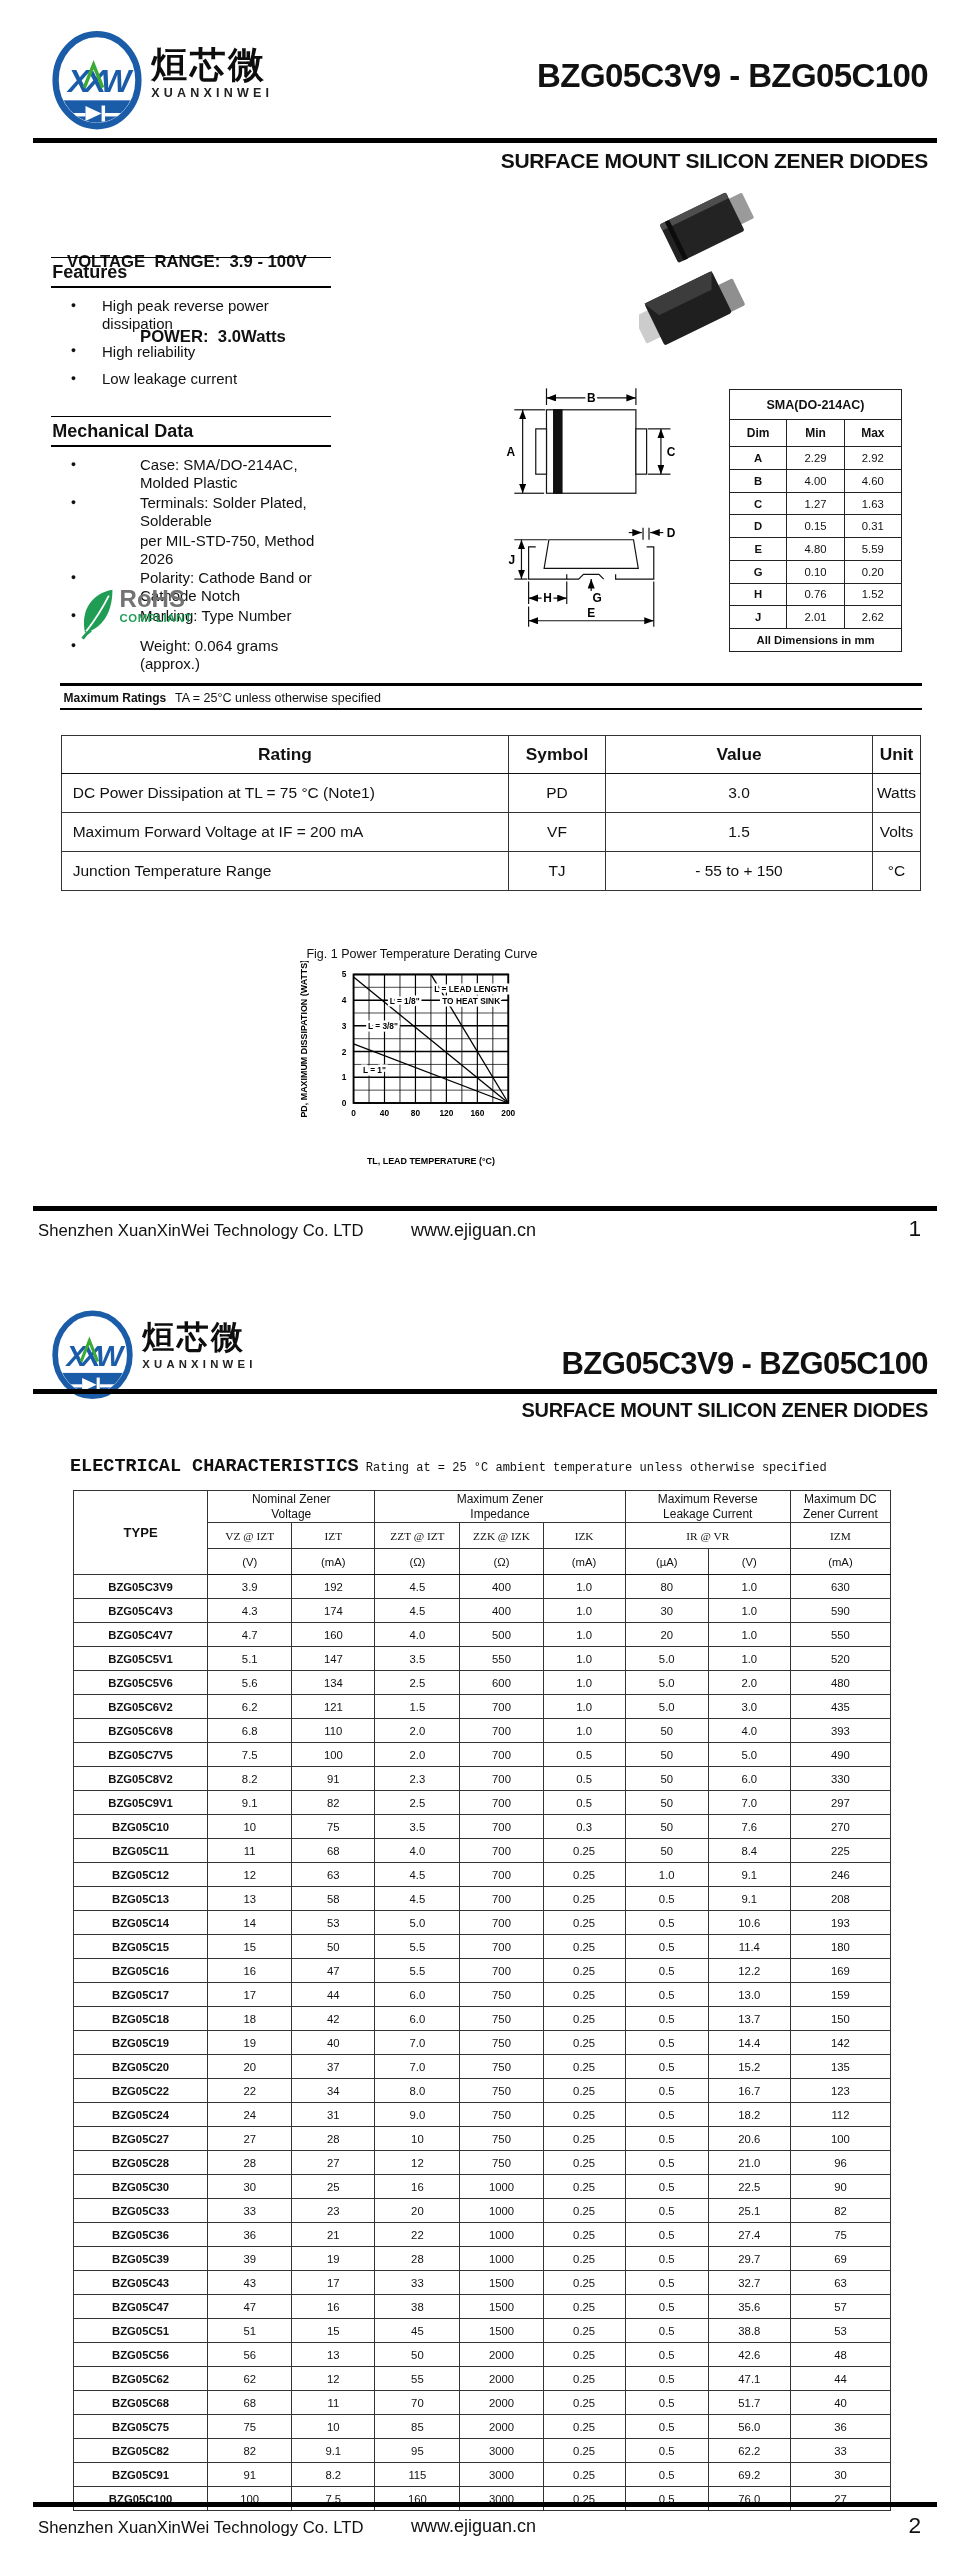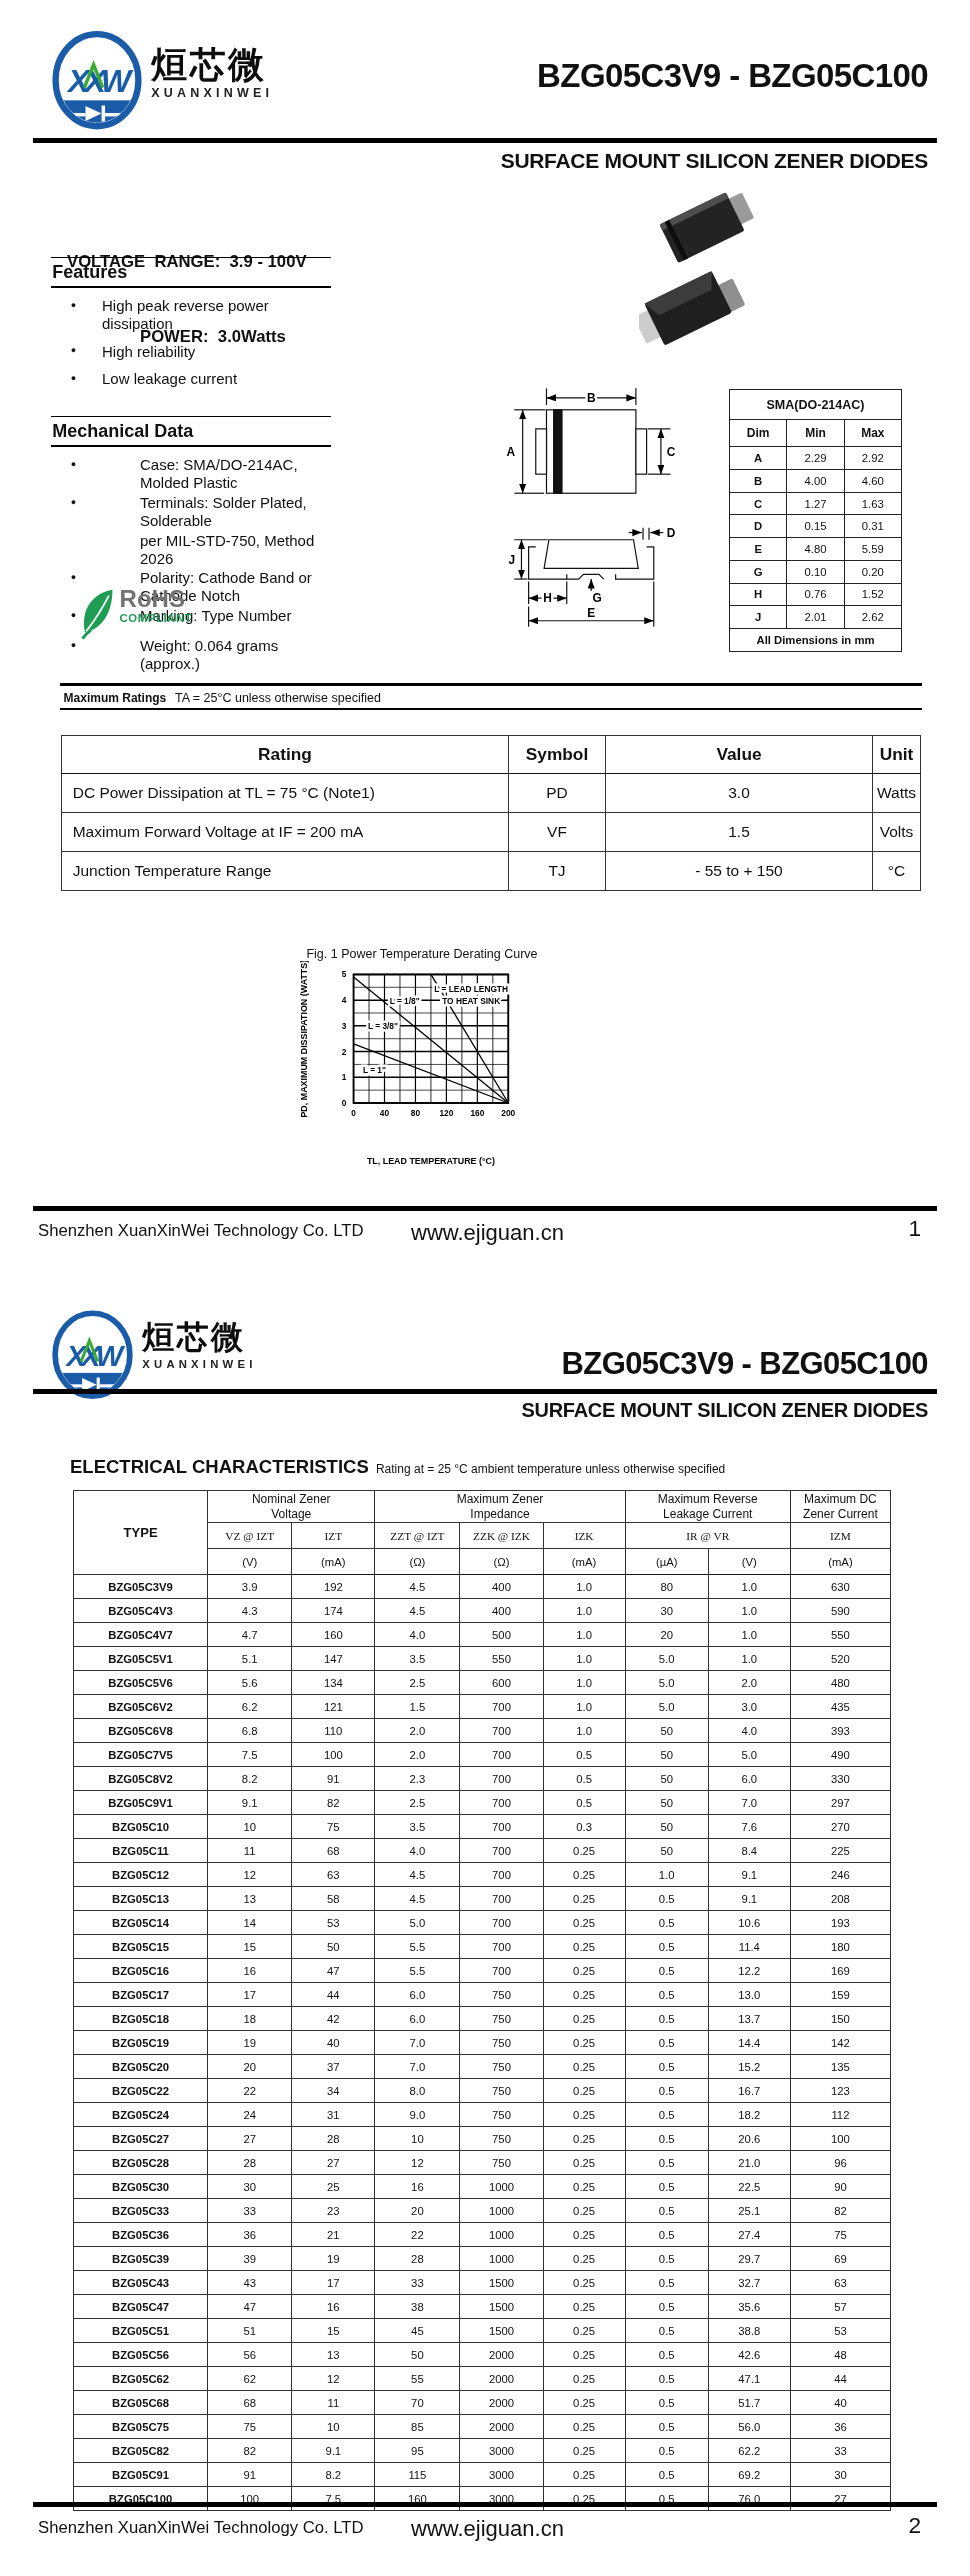--- a/index.html
+++ b/index.html
@@ -75,21 +75,21 @@
   .etable thead th{font-weight:normal;}
   .etable .grp{font-size:12px;height:31px;white-space:pre-line;line-height:14.3px;}
   .etable .typ{font-size:13px;font-weight:bold;}
   .etable .sub{height:25px;font-size:11.3px;font-family:Liberation Serif, serif;}
   .etable .unit{height:25px;font-size:11.3px;border-bottom:1.8px solid #111;}
   .etable tbody tr{height:24px;}
   .etable td:first-child{font-weight:bold;}
 
   
   .foot-co{font-size:16.7px;}
-  .foot-web{font-size:22px;}
+  .foot-web{font-size:18px;}
   .foot-pg{font-size:22.7px;}
 </style>
 </head>
 <body>
 
 <div class="sheet">
 
   <div class="abs logo" style="left:51px;top:30px;">
     <svg class="logo-mark" viewBox="0 0 160 175">
       <defs>
@@ -411,21 +411,21 @@
     <div class="logo-text" style="padding-top:12px;">
       <div class="logo-cn" style="font-size:32px;line-height:33px;">烜芯微</div>
       <div class="logo-en" style="font-size:11.3px;">XUANXINWEI</div>
     </div>
   </div>
 
   <div class="abs doc-title" style="right:42px;top:1346px;font-size:31px;">BZG05C3V9 - BZG05C100</div>
   <div class="abs rule" style="left:33px;right:33px;top:1389px;height:4.8px;"></div>
   <div class="abs doc-subtitle" style="right:42px;top:1399px;font-size:20px;">SURFACE MOUNT SILICON ZENER DIODES</div>
 
-  <div class="abs ec-head" style="left:70px;top:1456px;">
+  <div class="abs ec-head" style="left:70px;top:1456px;font-family:Liberation Mono, monospace;">
     <span class="ec-title">ELECTRICAL CHARACTERISTICS</span>
     <span class="ec-cond">Rating at  = 25 °C ambient temperature unless otherwise specified</span>
   </div>
 
   <table class="abs etable" style="left:73px;top:1490px;">
     <colgroup>
       <col style="width:134px">
         <col style="width:84px">
         <col style="width:83px">
         <col style="width:85px">

